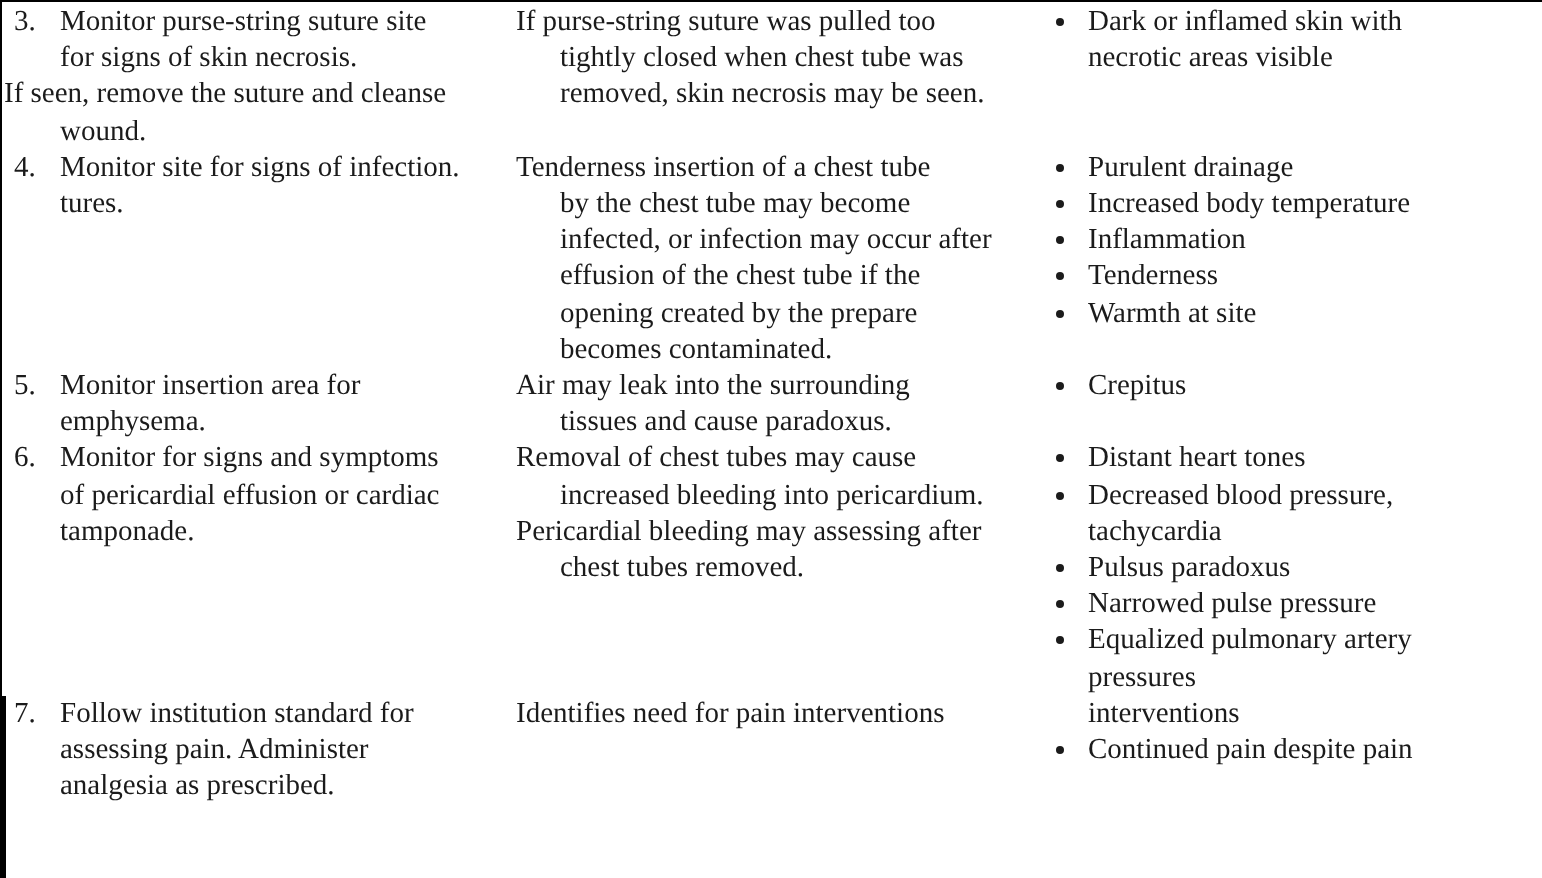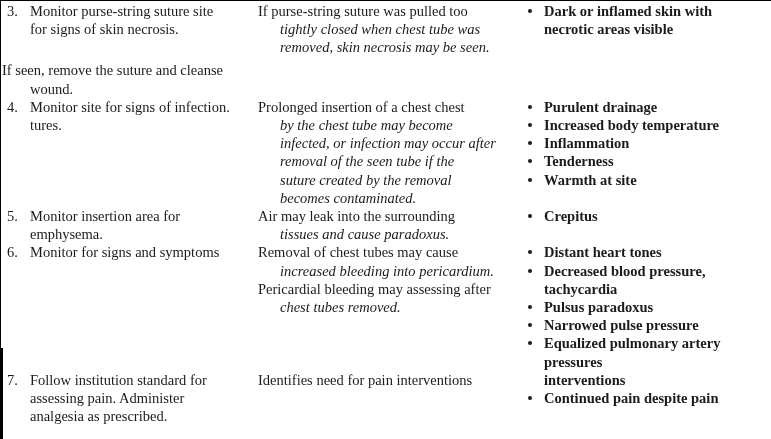--- a/index.html
+++ b/index.html
@@ -18,28 +18,28 @@
   .row{display:grid;grid-template-columns:256px 263px 1fr;align-items:start;}
   .cell{min-width:0;}
   .line{
     position:relative;
     font-size:14.5px;
     line-height:18.2px;
     white-space:nowrap;
   }
   
   .cell-step .line.ind{padding-left:28px;}
-  .cell-step .line.flush{padding-left:0;margin-top:23px;}
+  .cell-step .line.flush{padding-left:0;}
   .cell-step .num{position:absolute;left:5px;top:0;}
   
-  .cell-rationale .line.ind{padding-left:22px;font-style:italic;}
+  .cell-rationale .line.ind{padding-left:22px;}
   .cell-rationale .line.flush{padding-left:0;}
   
   .cell-signs{padding-left:6px;}
-  .cell-signs .line{padding-left:17px;font-weight:bold;}
+  .cell-signs .line{padding-left:17px;}
   .cell-signs .dot{
     position:absolute;left:1px;top:7px;
     width:4px;height:4px;border-radius:50%;
     background:#1b1b1b;display:inline-block;
   }
 </style>
 </head>
 <body>
 
 <div class="page">
@@ -74,25 +74,25 @@
       </div>
       <div class="row">
         <div class="cell cell-step">
           <div class="para">
             <div class="line ind"><span class="num">4.</span>Monitor site for signs of infection.</div>
             <div class="line ind">tures.</div>
           </div>
         </div>
         <div class="cell cell-rationale">
           <div class="para">
-            <div class="line flush">Prolonged insertion of a chest chest</div>
+            <div class="line flush">Tenderness insertion of a chest tube</div>
             <div class="line ind">by the chest tube may become</div>
             <div class="line ind">infected, or infection may occur after</div>
-            <div class="line ind">removal of the seen tube if the</div>
-            <div class="line ind">suture created by the removal</div>
+            <div class="line ind">effusion of the chest tube if the</div>
+            <div class="line ind">opening created by the prepare</div>
             <div class="line ind">becomes contaminated.</div>
           </div>
         </div>
         <div class="cell cell-signs">
           <div class="bullet-item">
             <div class="line"><span class="dot"></span>Purulent drainage</div>
           </div>
           <div class="bullet-item">
             <div class="line"><span class="dot"></span>Increased body temperature</div>
           </div>
@@ -123,20 +123,22 @@
         <div class="cell cell-signs">
           <div class="bullet-item">
             <div class="line"><span class="dot"></span>Crepitus</div>
           </div>
         </div>
       </div>
       <div class="row">
         <div class="cell cell-step">
           <div class="para">
             <div class="line ind"><span class="num">6.</span>Monitor for signs and symptoms</div>
+            <div class="line ind">of pericardial effusion or cardiac</div>
+            <div class="line ind">tamponade.</div>
           </div>
         </div>
         <div class="cell cell-rationale">
           <div class="para">
             <div class="line flush">Removal of chest tubes may cause</div>
             <div class="line ind">increased bleeding into pericardium.</div>
           </div>
           <div class="para">
             <div class="line flush">Pericardial bleeding may assessing after</div>
             <div class="line ind">chest tubes removed.</div>

